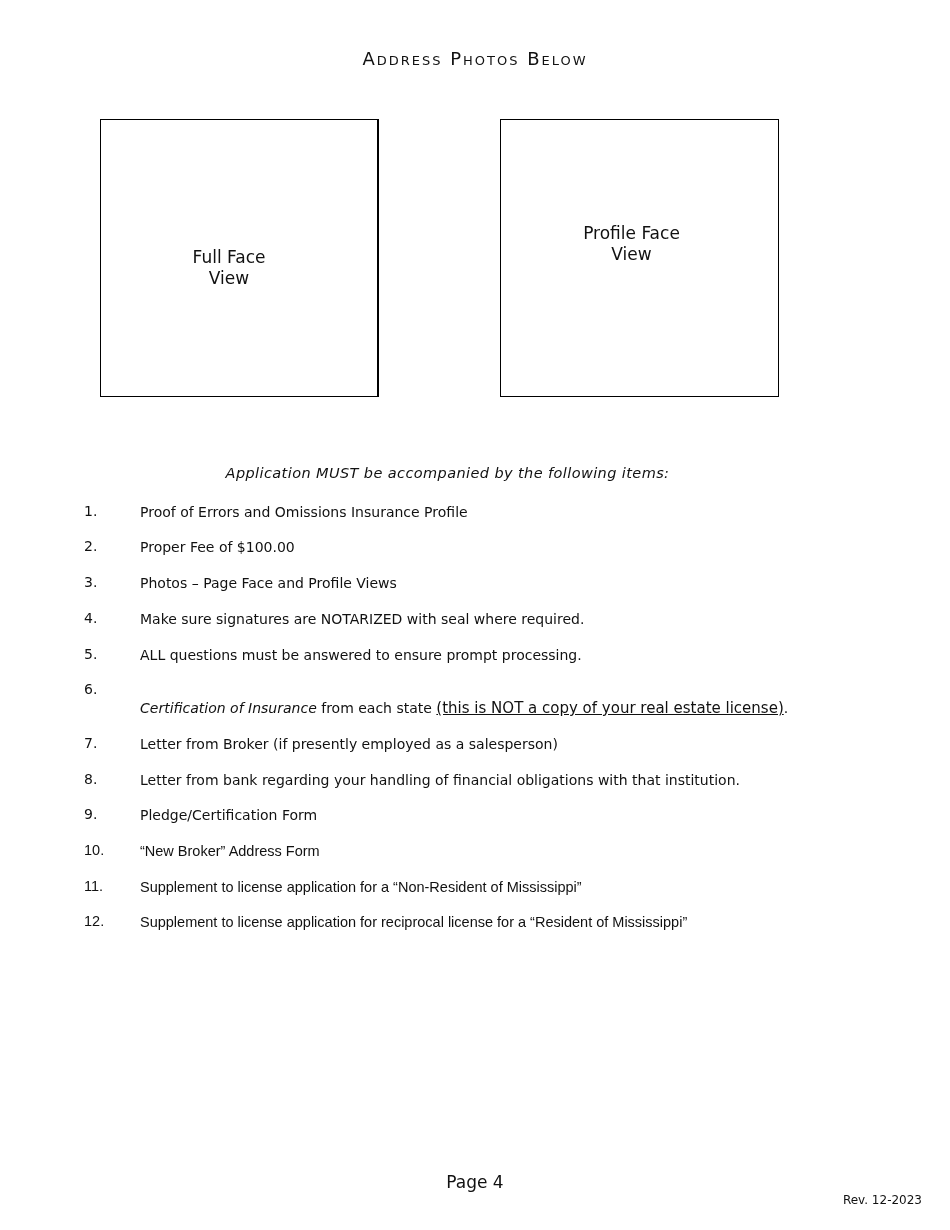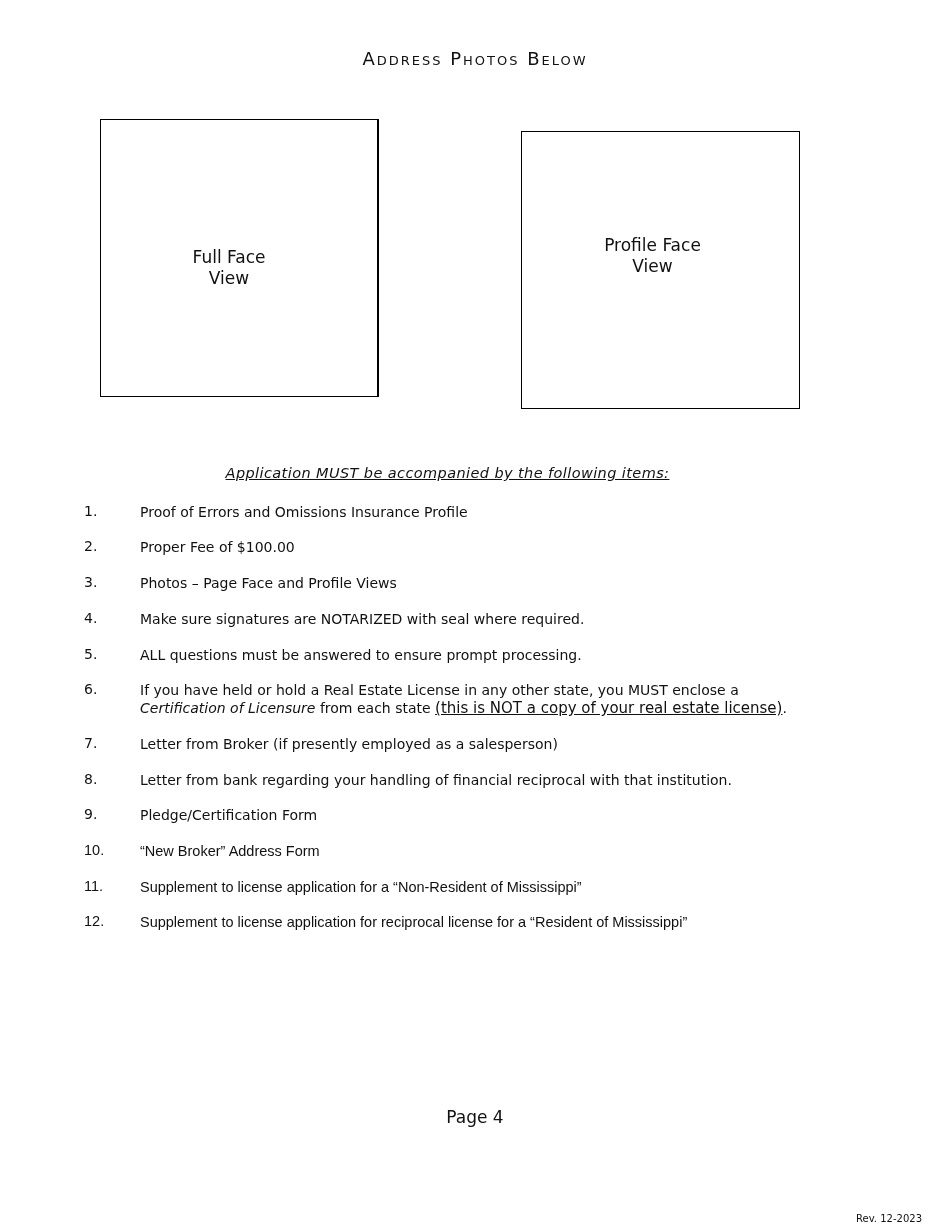--- a/index.html
+++ b/index.html
@@ -3,33 +3,33 @@
 <meta charset="utf-8">
 <style>
   html, body { margin:0; padding:0; background:#fff; }
   body { width:950px; height:1230px; position:relative; overflow:hidden; color:#111;
          font-family:"DejaVu Sans", sans-serif; }
   .title { position:absolute; top:48px; left:0; width:950px; text-align:center;
            font-size:18px; letter-spacing:2px; font-variant:small-caps; }
   .photo-box { position:absolute; top:119px; width:279px; height:278px; border:1px solid #000;
                box-sizing:border-box; }
   .photo-box.left { left:100px; border-right:2px solid #000; }
-  .photo-box.right { left:521px;margin-top:12px; }
+  .photo-box.right { left:500px; }
   .photo-label { position:absolute; left:0; width:100%; text-align:center; font-size:17px; line-height:21px; }
   .photo-box.left .photo-label { top:127px; left:-10px; }
   .photo-box.right .photo-label { top:103px; left:-8px; }
   .intro { position:absolute; top:465px; left:0; width:895px; text-align:center; font-style:italic;
-           font-size:14.5px; letter-spacing:0.4px;text-decoration:underline; }
+           font-size:14.5px; letter-spacing:0.4px; }
   .item { position:absolute; left:84px; font-size:14px; }
   .item .num { position:absolute; left:0; }
   .item .txt { position:absolute; left:56px; white-space:nowrap; line-height:18px; }
   .item.arial { font-family:"Liberation Sans", sans-serif; font-size:14.5px; }
   .under { text-decoration:underline; font-size:15px; }
-  .footer-page { position:absolute; top:1107px; left:0; width:950px; text-align:center; font-size:17px; }
-  .rev { position:absolute; top:1193px; right:28px; font-size:10px;margin-top:20px; }
+  .footer-page { position:absolute; top:1172px; left:0; width:950px; text-align:center; font-size:17px; }
+  .rev { position:absolute; top:1193px; right:28px; font-size:12px; }
 </style>
 </head>
 <body>
 
 <div class="title">Address Photos Below</div>
 
 <div class="photo-box left">
   <div class="photo-label">
     <div>Full Face</div>
     <div>View</div>
@@ -60,31 +60,31 @@
     <span class="num">4.</span>
     <span class="txt">Make sure signatures are NOTARIZED with seal where required.</span>
   </div>
 <div class="item" style="top:646px">
     <span class="num">5.</span>
     <span class="txt">ALL questions must be answered to ensure prompt processing.</span>
   </div>
 <div class="item" style="top:681px">
   <span class="num">6.</span>
   <span class="txt">
-    <span>If you have held or hold a Real Estate License in any other state, you MUST enclose a</span><br>
-    <i>Certification of Licensure</i><span> from each state </span><span class="under">(this is NOT a copy of your real estate license)</span><span>.</span>
+    <br>
+    <i>Certification of Insurance</i><span> from each state </span><span class="under">(this is NOT a copy of your real estate license)</span><span>.</span>
   </span>
 </div>
 <div class="item" style="top:735px">
     <span class="num">7.</span>
     <span class="txt">Letter from Broker (if presently employed as a salesperson)</span>
   </div>
 <div class="item" style="top:771px">
     <span class="num">8.</span>
-    <span class="txt">Letter from bank regarding your handling of financial reciprocal with that institution.</span>
+    <span class="txt">Letter from bank regarding your handling of financial obligations with that institution.</span>
   </div>
 <div class="item" style="top:806px">
     <span class="num">9.</span>
     <span class="txt">Pledge/Certification Form</span>
   </div>
 <div class="item arial" style="top:842px">
     <span class="num">10.</span>
     <span class="txt">“New Broker” Address Form</span>
   </div>
 <div class="item arial" style="top:878px">

